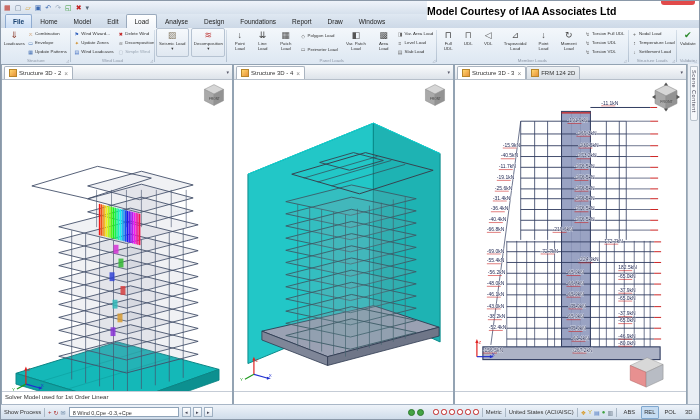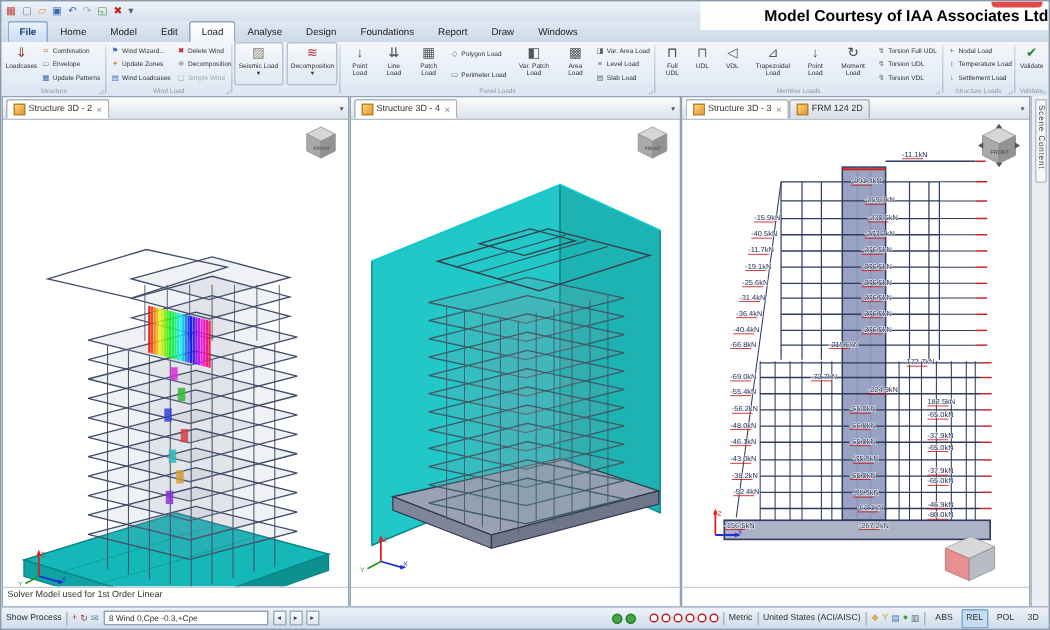--- a/index.html
+++ b/index.html
@@ -2,22 +2,22 @@
 <html><head>
 <meta charset="utf-8">
 <style>
   html,body{margin:0;padding:0;background:#e9e9e9;}
   .app{position:relative;width:700px;height:420px;background:#dce6f1;overflow:hidden;
        font-family:"Liberation Sans",sans-serif;border:1px solid #8a98a8;box-sizing:border-box;}
   
   .qat{height:13px;background:linear-gradient(#eef3fa,#d6e0ec);display:flex;align-items:center;padding-left:3px;}
   .qat-icons{display:flex;gap:4px;align-items:center;}
   .qicon{font-size:7px;line-height:9px;cursor:default;}
-  .title-credit{position:absolute;top:0;right:0;width:232px;height:19px;background:#ffffff;
-       display:flex;align-items:center;justify-content:flex-end;font-weight:bold;font-size:10.5px;color:#000;z-index:6;}
+  .title-credit{position:absolute;top:0;right:0;width:272px;height:19px;background:#ffffff;
+       display:flex;align-items:center;justify-content:flex-start;font-weight:bold;font-size:10.5px;color:#000;z-index:6;}
   .corner-red{position:absolute;top:0;right:4px;width:34px;height:4px;background:#e14a4a;border-radius:0 0 3px 3px;z-index:7;}
   .mtabs{height:14px;background:linear-gradient(#dfe8f2,#cdd9e7);display:flex;align-items:flex-end;padding-left:4px;}
   .mtab{padding:0 7px;height:13px;line-height:13px;font-size:6.5px;color:#222;border:1px solid transparent;border-bottom:none;border-radius:2px 2px 0 0;white-space:nowrap;}
   .mtab.file{background:linear-gradient(#eaf2fc,#c9dcf4);border-color:#8fabd0;color:#17406f;font-weight:bold;}
   .mtab.active{background:linear-gradient(#ffffff,#f2f6fb);border-color:#9aaabd;}
   
   .ribbon{height:36px;background:linear-gradient(#f3f7fb,#dde7f2);border-bottom:1px solid #a9b7c7;
           display:flex;align-items:stretch;padding:0 1px;overflow:hidden;}
   .rgroup{display:flex;flex-direction:column;padding:0 1px;min-width:0;}
   .ritems{flex:1;display:flex;align-items:stretch;}

